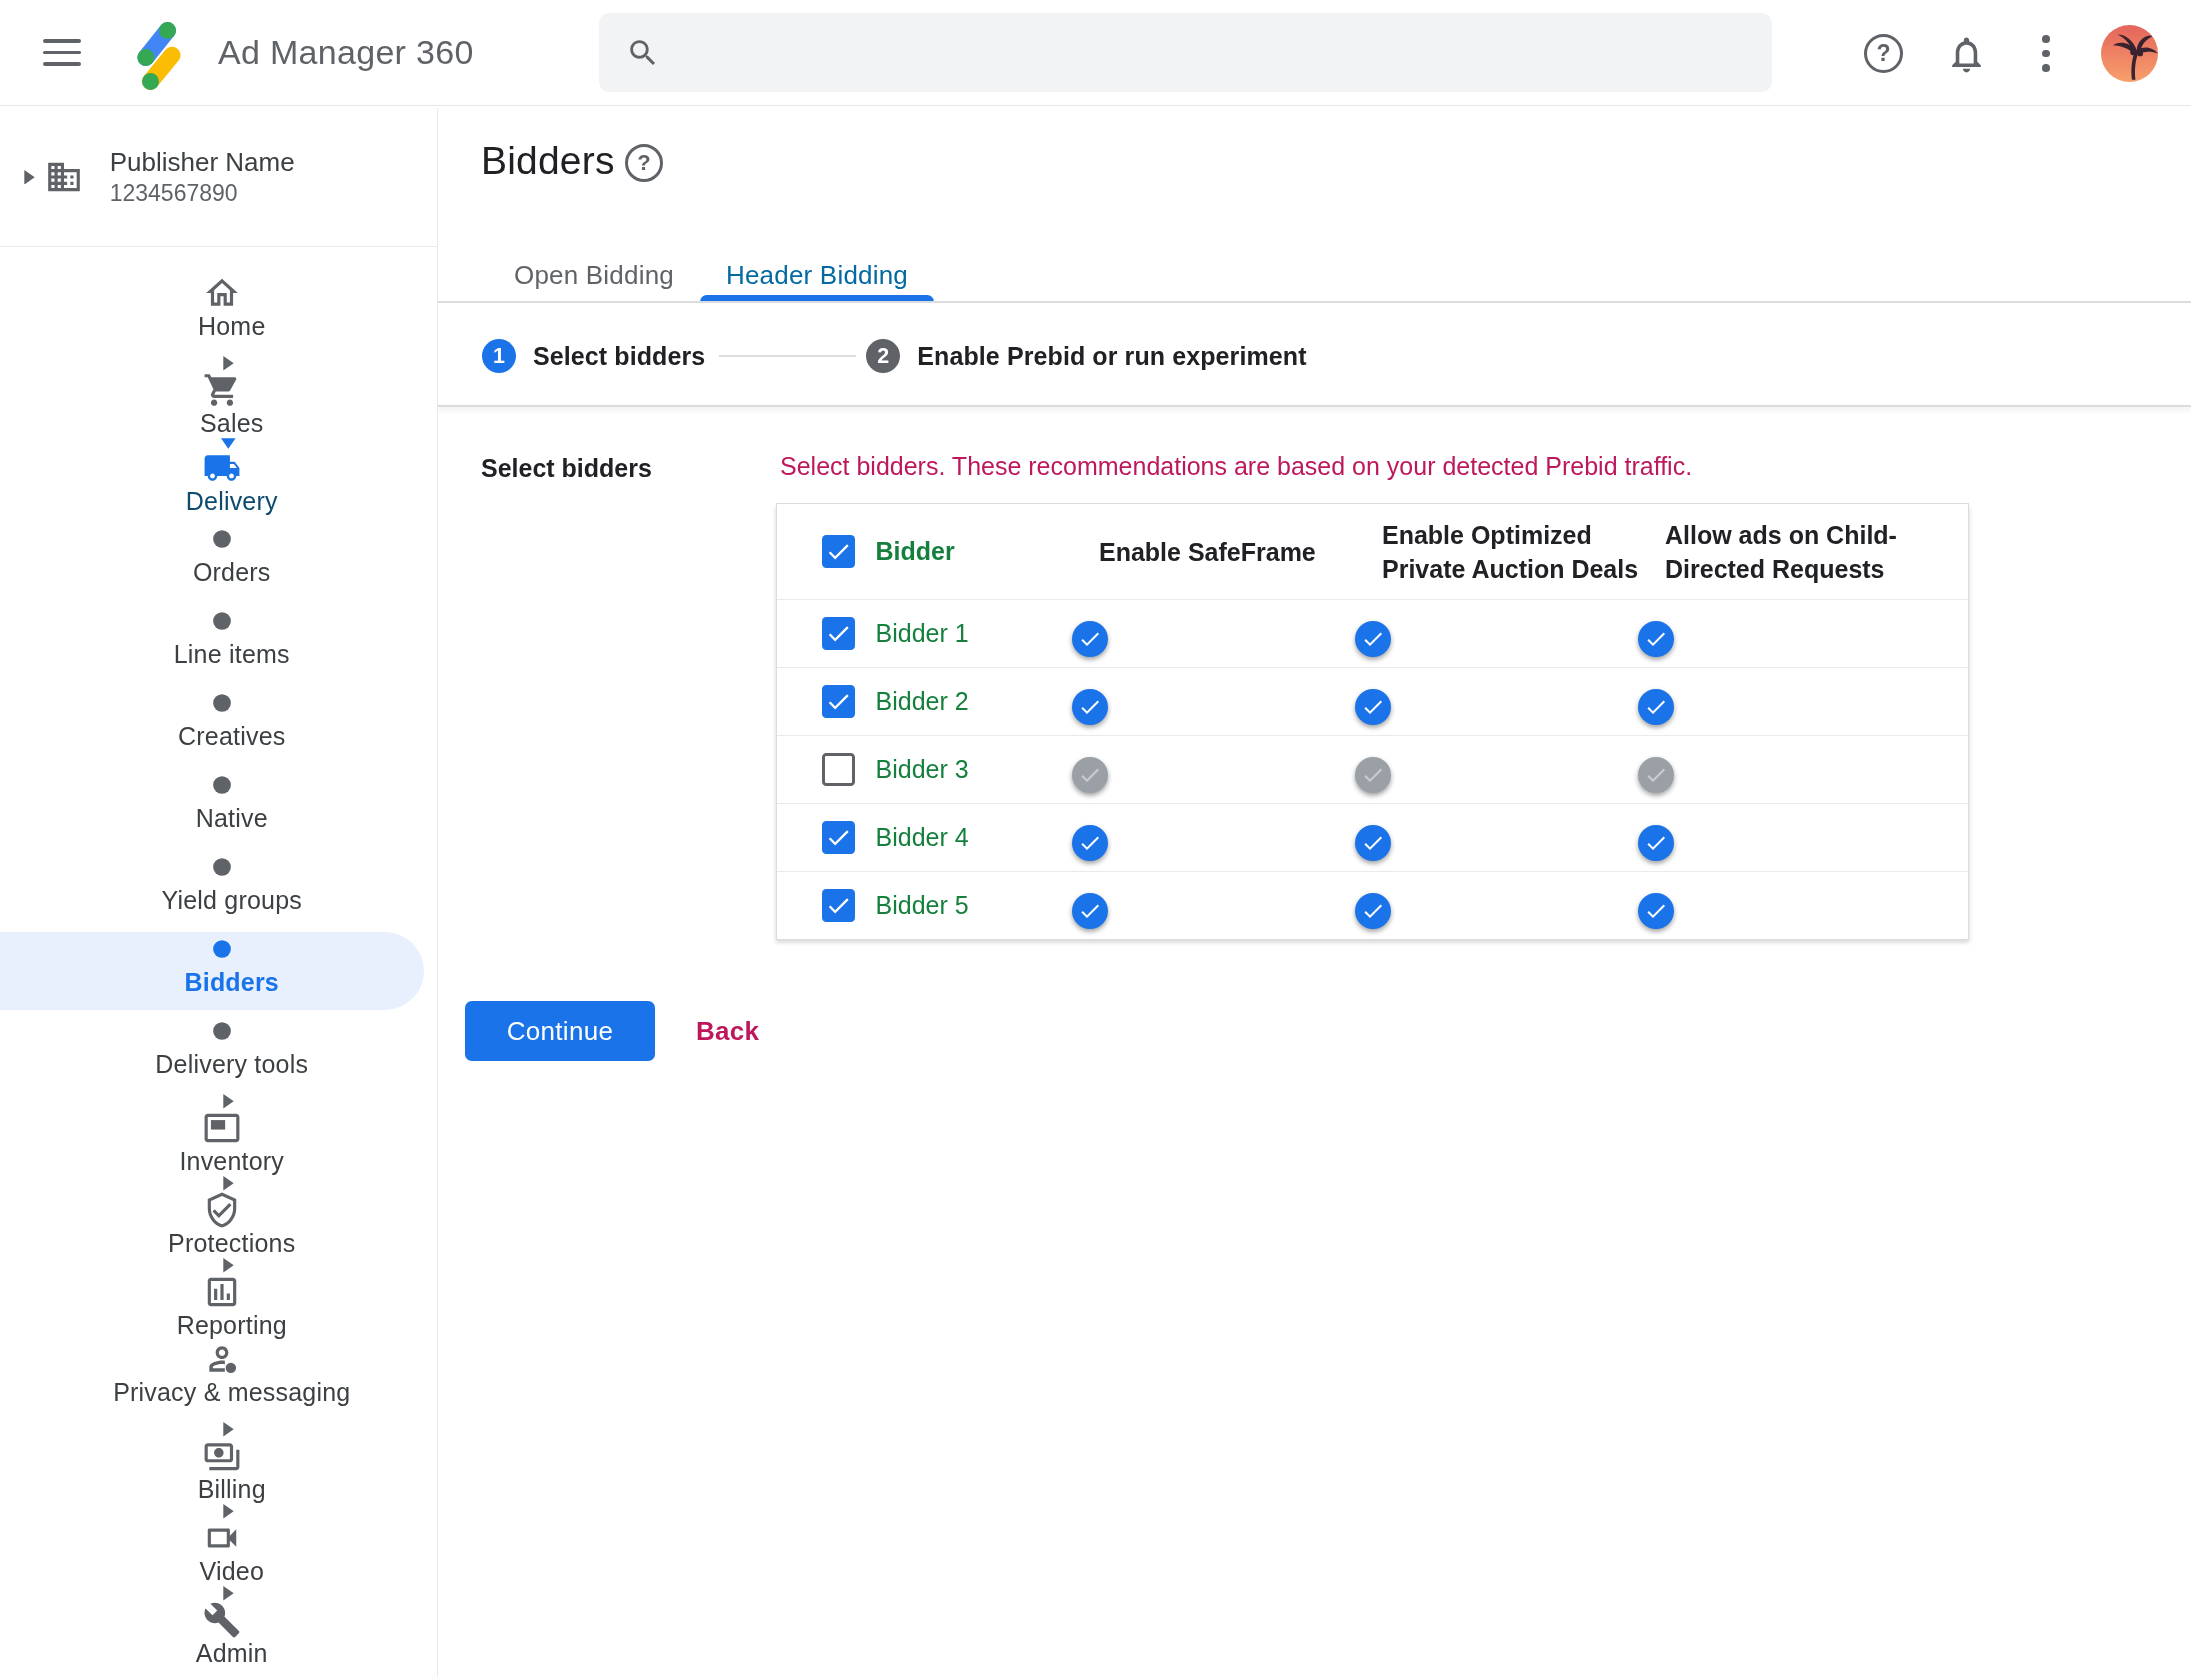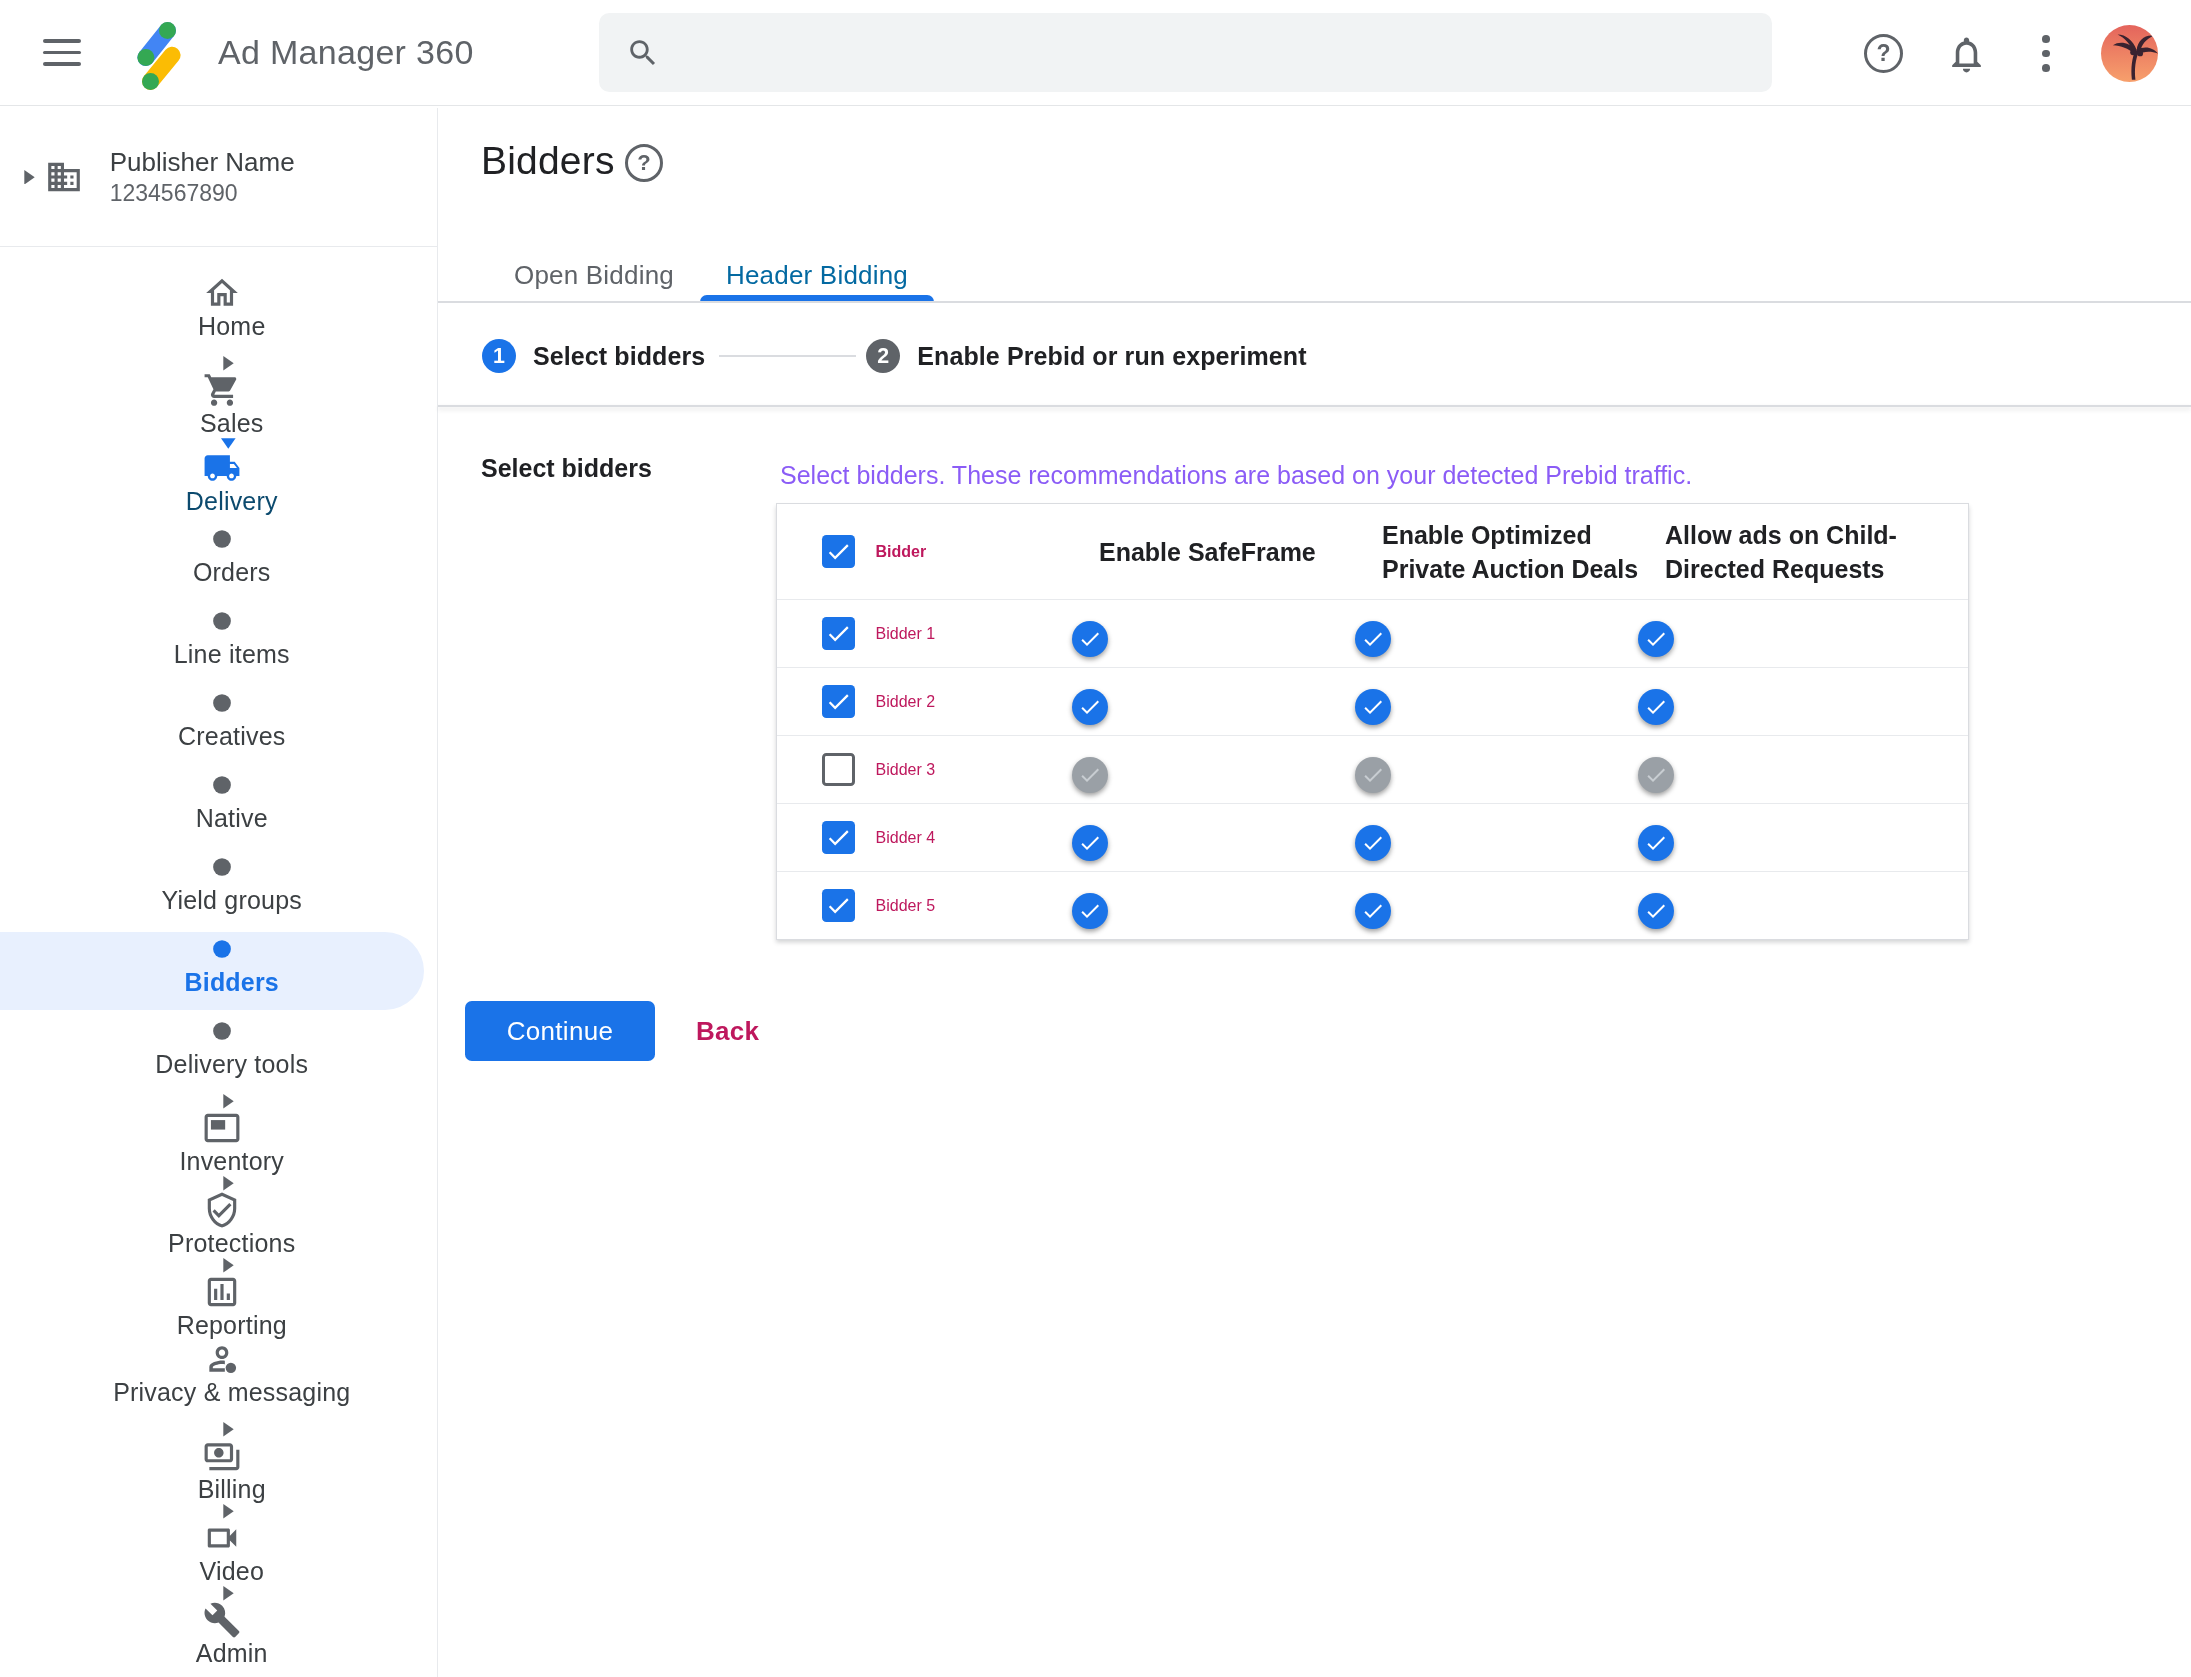--- a/index.html
+++ b/index.html
@@ -69,30 +69,30 @@
   .step-circle{width:34px;height:34px;border-radius:50%;color:#fff;font-size:21.4px;font-weight:bold;
     display:flex;align-items:center;justify-content:center;flex:none;}
   .step-circle.active{background:#1a73e8;}
   .step-circle.upcoming{background:#5f6368;}
   .step-label{margin-left:17px;font-size:25px;color:#202124;font-weight:bold;letter-spacing:0.1px;}
   .step-line{width:137px;height:1.7px;background:#dadce0;margin-left:13.7px;margin-right:10.3px;flex:none;}
   .divider-stepper{position:absolute;left:0;right:0;top:297px;height:1.7px;background:#dadce0;
     box-shadow:0 2.6px 4.3px rgba(60,64,67,.16);}
 
   .section-label{position:absolute;left:43px;top:346px;font-size:25px;color:#202124;font-weight:bold;}
-  .description{position:absolute;left:342px;top:353px;font-size:25px;color:#8b5cf6;}
+  .description{position:absolute;left:342px;top:344px;font-size:25px;color:#be185d;}
 
   
   .bid-table{position:absolute;left:338px;top:395px;width:1193px;background:#fff;
     border:1.7px solid #dadce0;box-shadow:0 2.6px 4.3px rgba(60,64,67,.22);}
   .t-row{display:grid;grid-template-columns:322px 283px 283px 1fr;align-items:center;height:68px;
     border-top:1.7px solid #e8eaed;}
   .t-row.head{height:95px;border-top:none;}
   .cell-1{display:flex;align-items:center;padding-left:45px;gap:20.5px;}
-  .row-label{font-size:16px;color:#be185d;}
+  .row-label{font-size:25px;color:#15803d;}
   .head .row-label{font-weight:bold;}
   .col-head{font-size:25px;font-weight:bold;color:#202124;line-height:34px;white-space:pre-line;
     padding-right:20.5px;}
   .checkbox{width:33px;height:33px;border-radius:4.3px;flex:none;cursor:pointer;display:flex;
     align-items:center;justify-content:center;}
   .checkbox.checked{background:#1a73e8;}
   .checkbox.checked svg{width:27px;height:27px;fill:#fff;}
   .checkbox.unchecked{border:3px solid #5f6368;background:#fff;}
   .toggle{width:53px;height:26px;border-radius:13.7px;margin-left:6.8px;position:relative;cursor:pointer;}
   .toggle.on{background:#8db3f3;}

